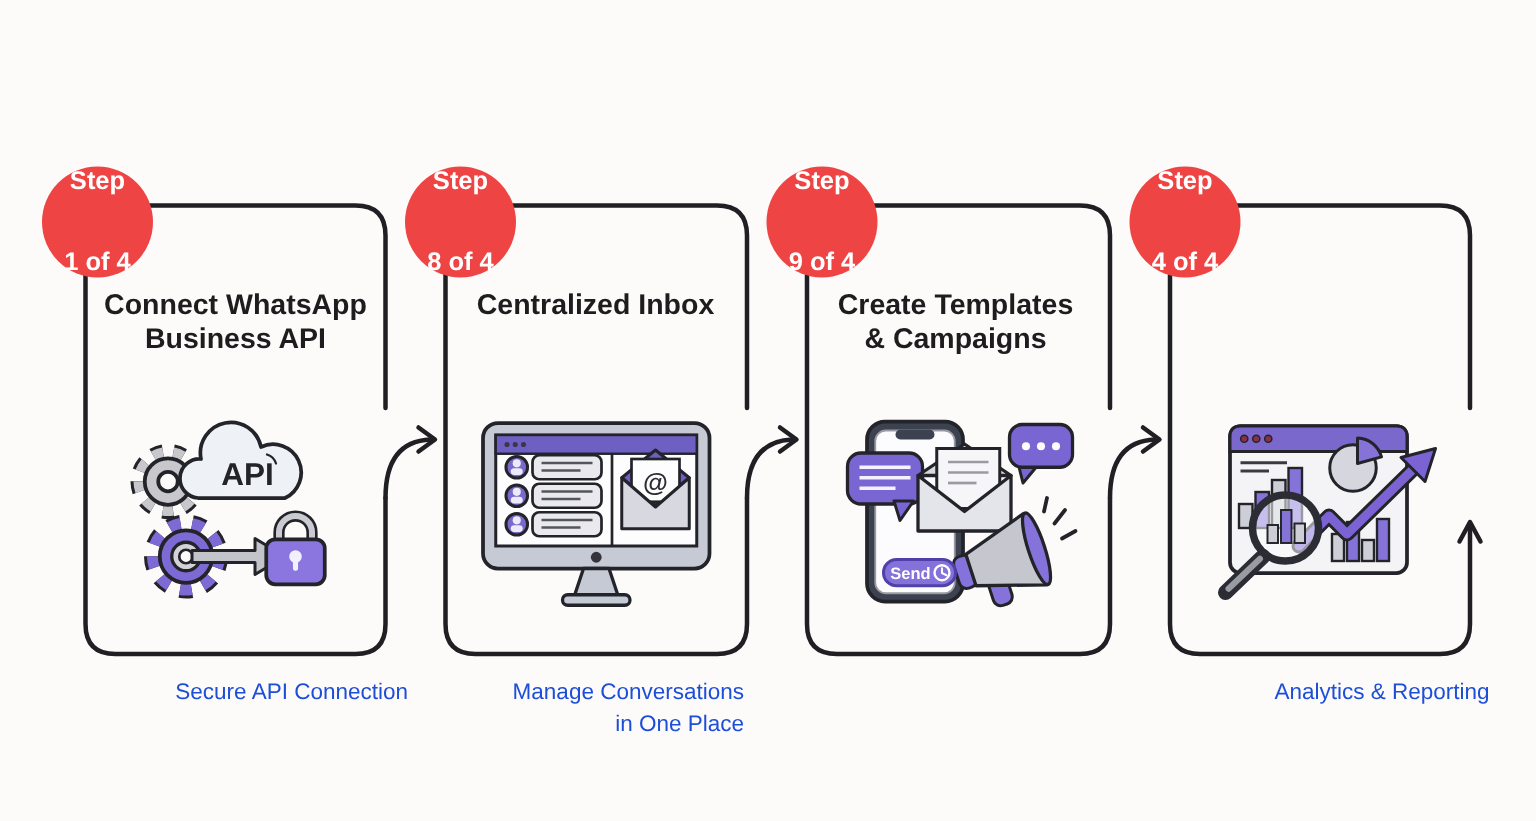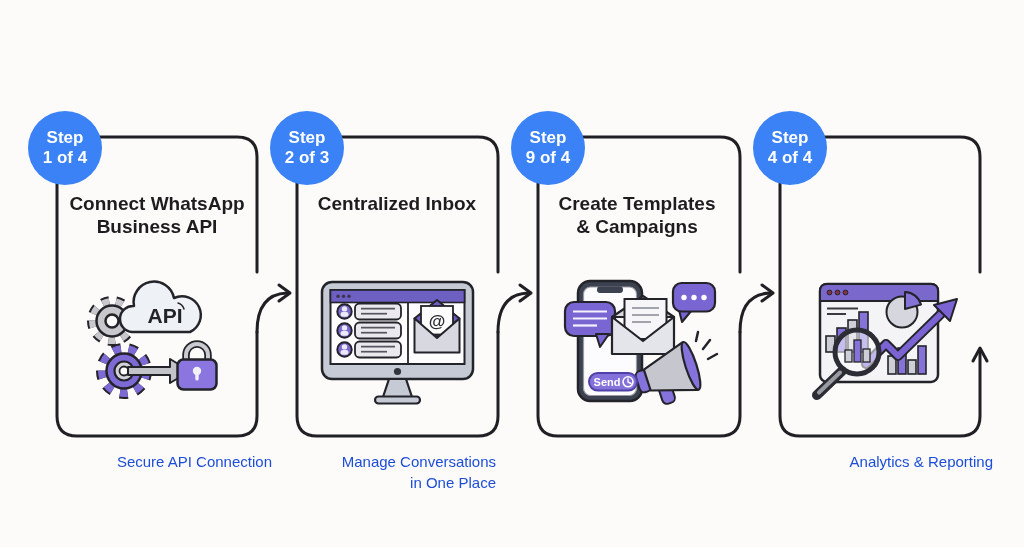--- a/index.html
+++ b/index.html
@@ -3,22 +3,22 @@
 <meta charset="utf-8">
 <style>
   html,body{margin:0;padding:0;background:#e9e9e9;}
   #canvas{
     position:relative;width:1024px;height:547px;overflow:hidden;
     background:#fcfbf9;font-family:"Liberation Sans",sans-serif;
   }
   #scene{position:absolute;left:0;top:0;}
   .badge{
     position:absolute;top:111px;width:74px;height:74px;border-radius:50%;
-    background:#3b82f6;color:#ffffff;display:flex;flex-direction:column;
-    align-items:center;justify-content:center;text-align:center;
+    background:#ef4444;color:#ffffff;display:flex;flex-direction:column;
+    align-items:center;justify-content:space-between;text-align:center;
     font-weight:bold;font-size:17px;line-height:20px;z-index:3;
   }
   .title{
     position:absolute;top:192px;width:210px;text-align:center;
     font-weight:bold;font-size:19px;line-height:23px;color:#1d1d1f;
     white-space:pre-line;z-index:2;
   }
   .caption{
     position:absolute;top:451px;width:230px;text-align:right;
     font-size:15px;line-height:21px;color:#1d4ed8;white-space:pre-line;z-index:2;
@@ -217,21 +217,21 @@
       </g>
     </g>
   </svg>
 
   <div class="badge" style="left:28px">
     <span>Step</span>
     <span>1 of 4</span>
   </div>
   <div class="badge" style="left:270px">
     <span>Step</span>
-    <span>2 of 3</span>
+    <span>8 of 4</span>
   </div>
   <div class="badge" style="left:511px">
     <span>Step</span>
     <span>9 of 4</span>
   </div>
   <div class="badge" style="left:753px">
     <span>Step</span>
     <span>4 of 4</span>
   </div>
 

